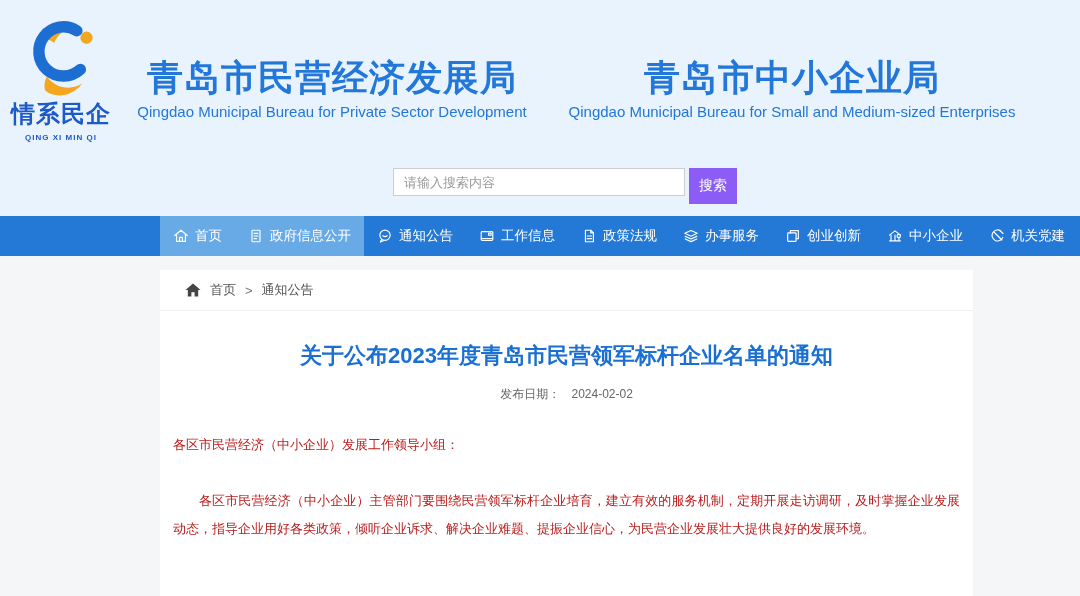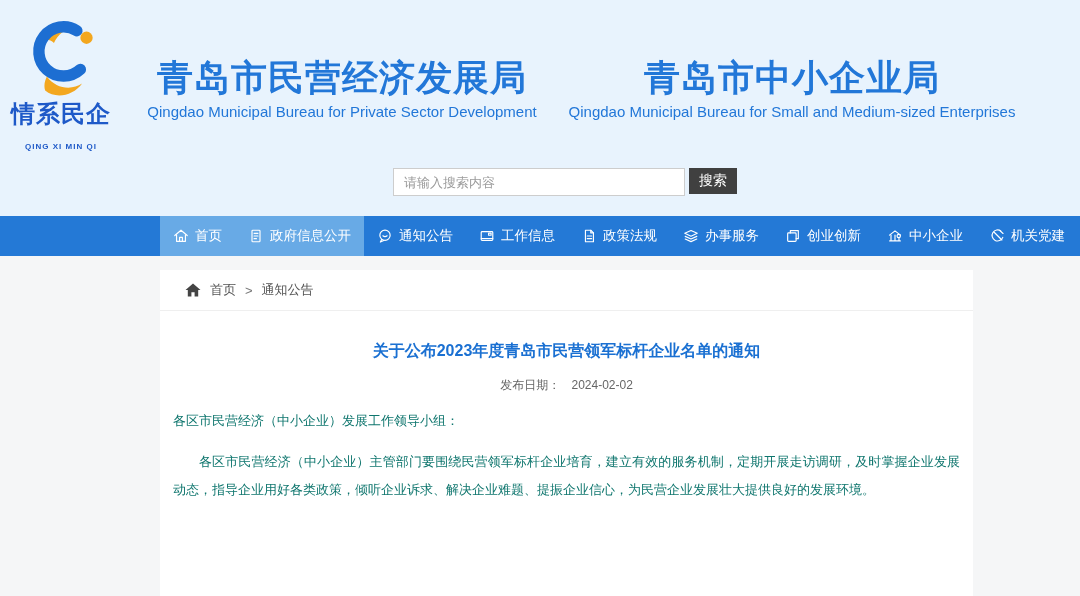--- a/index.html
+++ b/index.html
@@ -8,37 +8,37 @@
     position:relative; overflow:hidden;
     background:#f5f6f7;
     font-family:"Liberation Sans","DejaVu Sans",sans-serif;
   }
 
   
   .header { position:absolute; left:0; top:0; width:1080px; height:216px; background:#e8f3fd; }
   .logo { position:absolute; left:8px; top:18px; width:106px; text-align:center; }
   .logo svg { display:block; margin:0 auto; width:88px; height:80px; }
   .logo-text { font-size:24px; font-weight:bold; color:#1e59c8; letter-spacing:1px; }
-  .logo-sub  { font-size:8px;  font-weight:bold; color:#1e59c8; letter-spacing:1px; margin-top:12px; }
+  .logo-sub  { font-size:8px;  font-weight:bold; color:#1e59c8; letter-spacing:1px; margin-top:3px; }
 
   .bureau { position:absolute; top:54px; text-align:center; color:#2277d8; }
-  .bureau-left  { left:142px; width:400px; }
+  .bureau-left  { left:132px; width:400px; }
   .bureau-right { left:548px; width:488px; }
   .bureau .cn { font-size:36px; font-weight:bold; letter-spacing:1px; }
   .bureau .en { font-size:15px; }
 
   .search-input {
     position:absolute; left:393px; top:168px; width:292px; height:28px;
     border:1px solid #cdcdcd; background:#fff; padding:8px 10px;
     font-size:13px; color:#333; outline:none;
   }
   .search-input::placeholder { color:#9a9a9a; }
   .search-btn {
-    position:absolute; left:689px; top:168px; width:48px; height:26px;
-    background:#404040; color:#fff; border:none; font-size:14px; cursor:pointer;
+    position:absolute; left:689px; top:168px; width:48px; height:36px;
+    background:#8b5cf6; color:#fff; border:none; font-size:14px; cursor:pointer;
     font-family:inherit;
   }
 
   
   .nav { position:absolute; left:0; top:216px; width:1080px; height:40px; background:#2479d6; }
   .nav-inner { position:absolute; left:160px; top:0; height:40px; display:flex; }
   .nav-item {
     display:flex; align-items:center; gap:6px; padding:0 13px;
     color:#fff; font-size:13.5px; cursor:pointer; white-space:nowrap;
   }
@@ -50,24 +50,24 @@
   .breadcrumb {
     height:41px; display:flex; align-items:center; gap:9px;
     padding-left:25px; border-bottom:1px solid #efefef;
     font-size:13px; color:#555;
   }
   .breadcrumb svg { width:16px; height:14px; }
   .bc-link { cursor:pointer; }
   .bc-sep { color:#777; }
 
   .article { padding:0 13px; }
-  .article-title { margin-top:30px; text-align:center; font-size:16px; font-weight:bold; color:#1a70d2; }
+  .article-title { margin-top:30px; text-align:center; font-size:22px; font-weight:bold; color:#1a70d2; }
   .article-date  { margin-top:15px; text-align:center; font-size:12px; color:#666; }
   .article-date span { margin:0 4px; }
-  .para { font-size:13px; color:#0f766e; line-height:28px; margin-top:13px; text-align:justify; }
+  .para { font-size:13px; color:#b91c1c; line-height:28px; margin-top:28px; text-align:justify; }
   .para.indent { text-indent:2em; }
 </style>
 </head>
 <body>
 
 <div class="header">
 
   <div class="logo">
     <svg viewBox="0 0 100 90">
       <path d="M22 30 C28 10 52 2 70 10 C56 10 46 18 42 28 C36 22 28 24 22 30 Z" fill="#f3a71f"></path>

